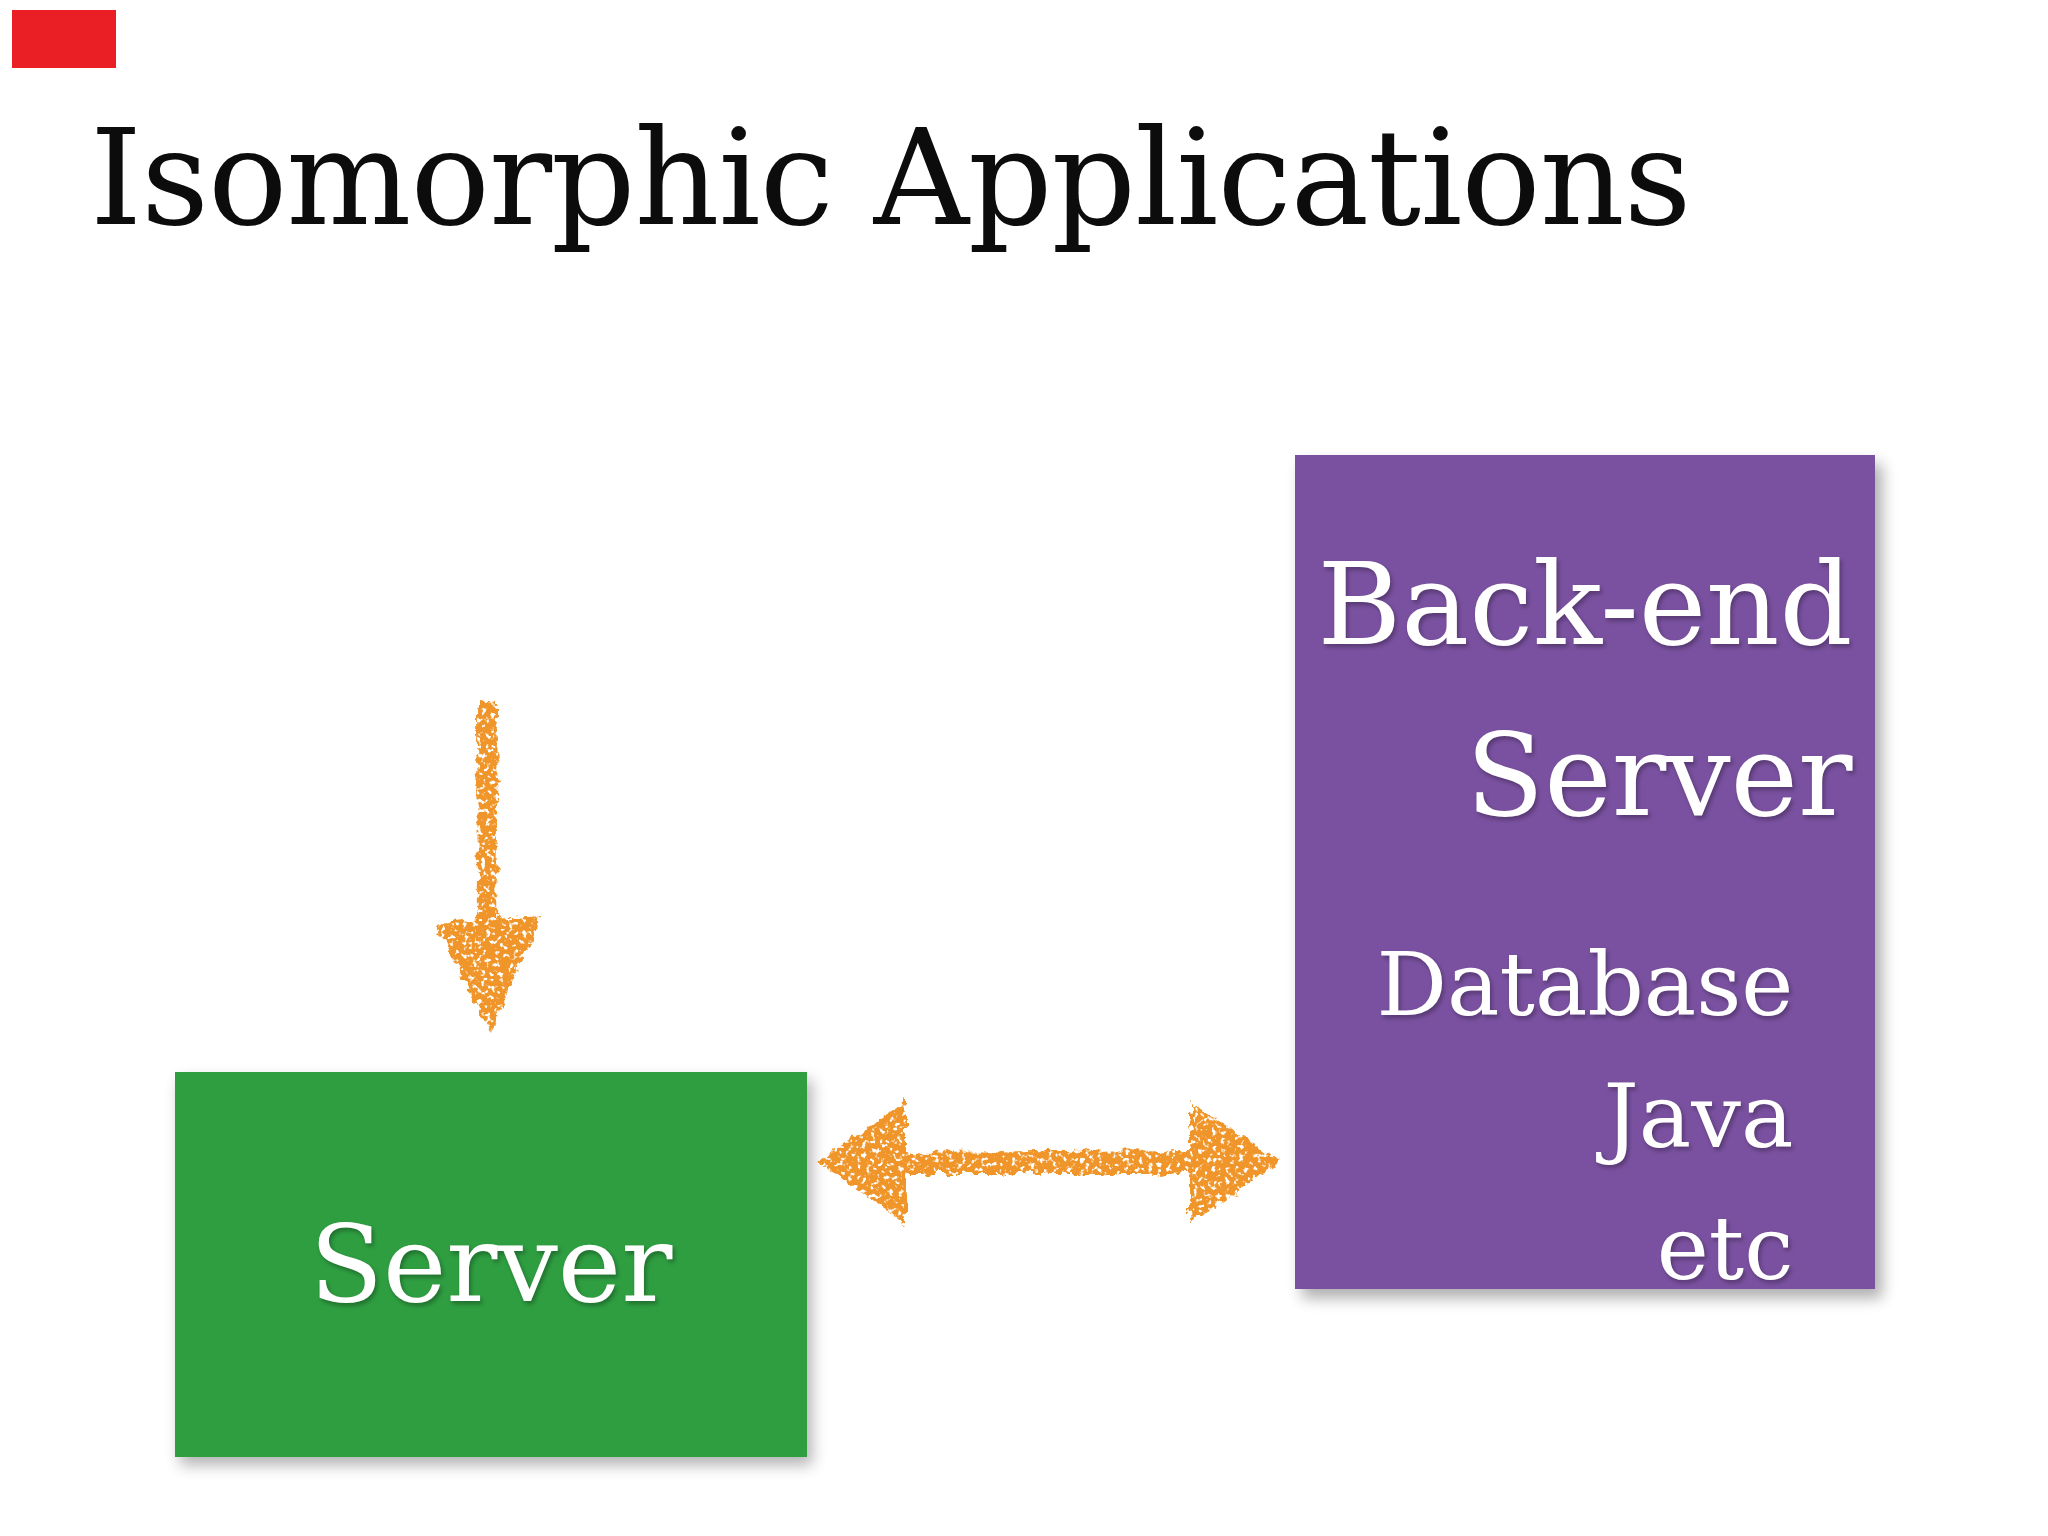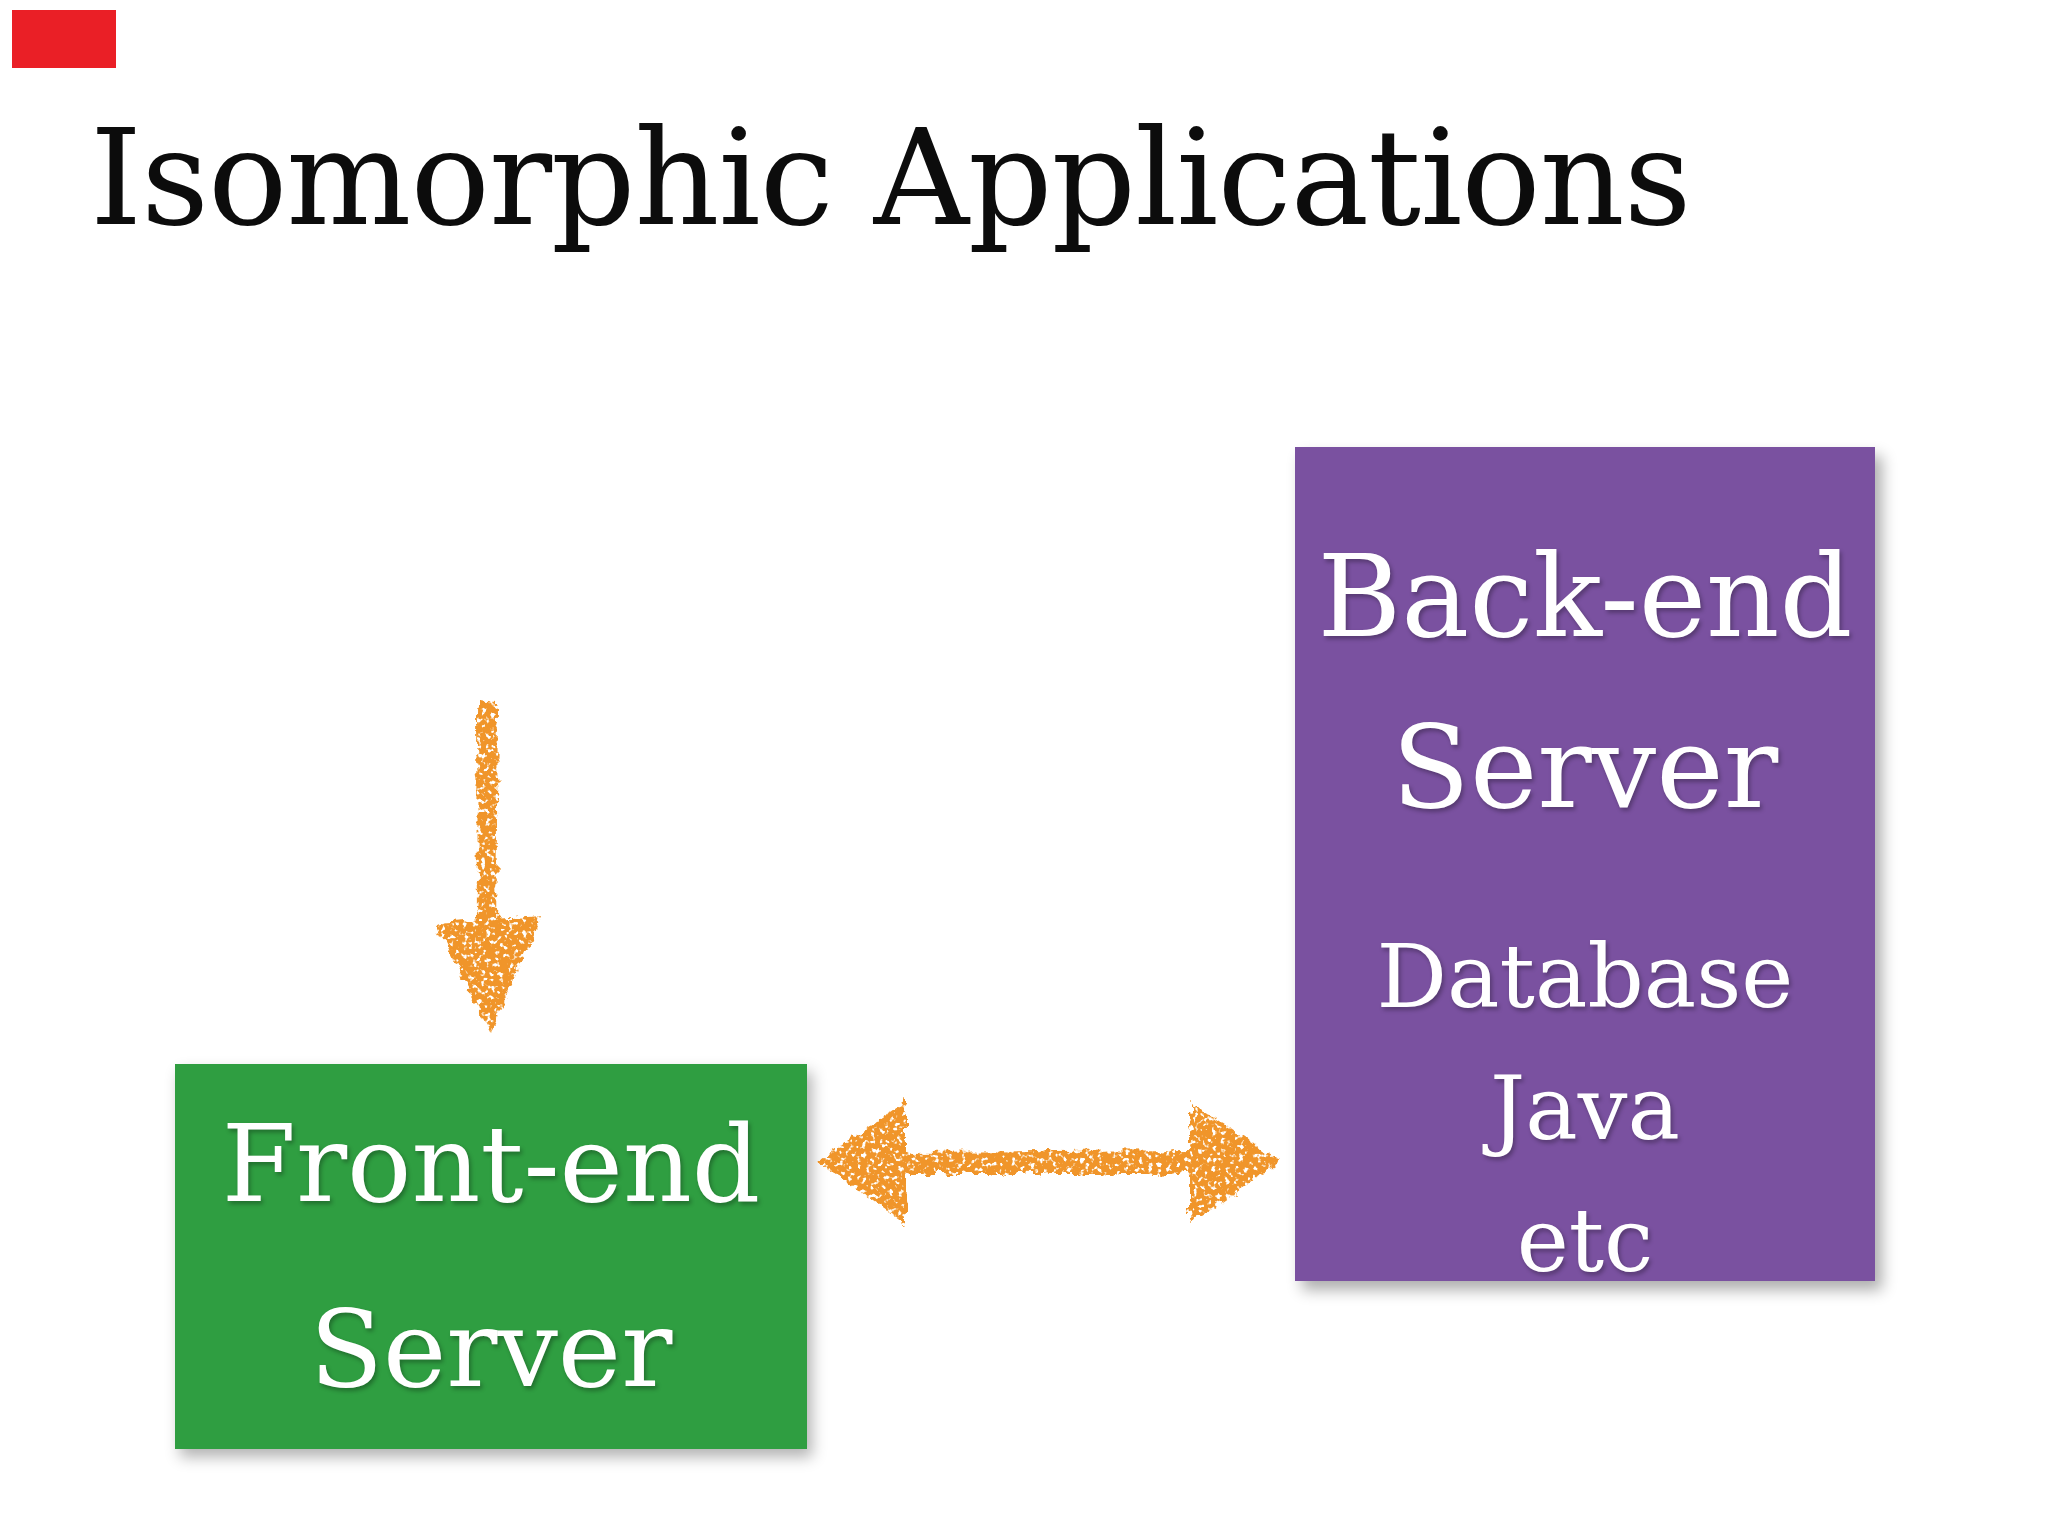--- a/index.html
+++ b/index.html
@@ -32,21 +32,22 @@
     font-size: 97px; font-weight: 700; line-height: 1.2;
     color: var(--ink, #0c0c0c);
     white-space: nowrap;
   }
 
   .box {
     position: absolute;
     display: flex; flex-direction: column;
     align-items: center; justify-content: center;
     color: var(--box_text, #ffffff);
-    text-align: center;
+    text-align: right;
+    margin-top: 8px;
   }
   .box .line { text-shadow: 2px 3px 4px rgba(0,0,0,0.30); }
 
   .frontend-box {
     left: 175px; top: 1064px; width: 632px; height: 385px;
     background: var(--green, #2f9e41);
     box-shadow: 5px 8px 14px rgba(0,0,0,0.30);
     font-size: 107px; line-height: 1.72;
   }
 
@@ -89,21 +90,20 @@
 
 
   <svg class="arrow-svg arrow-down" viewBox="0 0 140 345" aria-hidden="true">
     <g filter="url(#crayon)" style="fill: var(--orange, #f0952a);">
       <path d="M59,6 L80,8 L78,238 L60,236 Z"></path>
       <path d="M16,228 L124,221 L72,338 Z"></path>
     </g>
   </svg>
 
   <div class="box frontend-box">
-    <div class="line">Front-end</div>
     <div class="line">Server</div>
   </div>
 
   <svg class="arrow-svg arrow-double" viewBox="0 0 475 145" aria-hidden="true">
     <g filter="url(#crayon)" style="fill: var(--orange, #f0952a);">
       <path d="M88,62 L385,60 L383,84 L88,84 Z"></path>
       <path d="M94,10 L94,134 L6,72 Z"></path>
       <path d="M378,10 L378,134 L468,72 Z"></path>
     </g>
   </svg>

